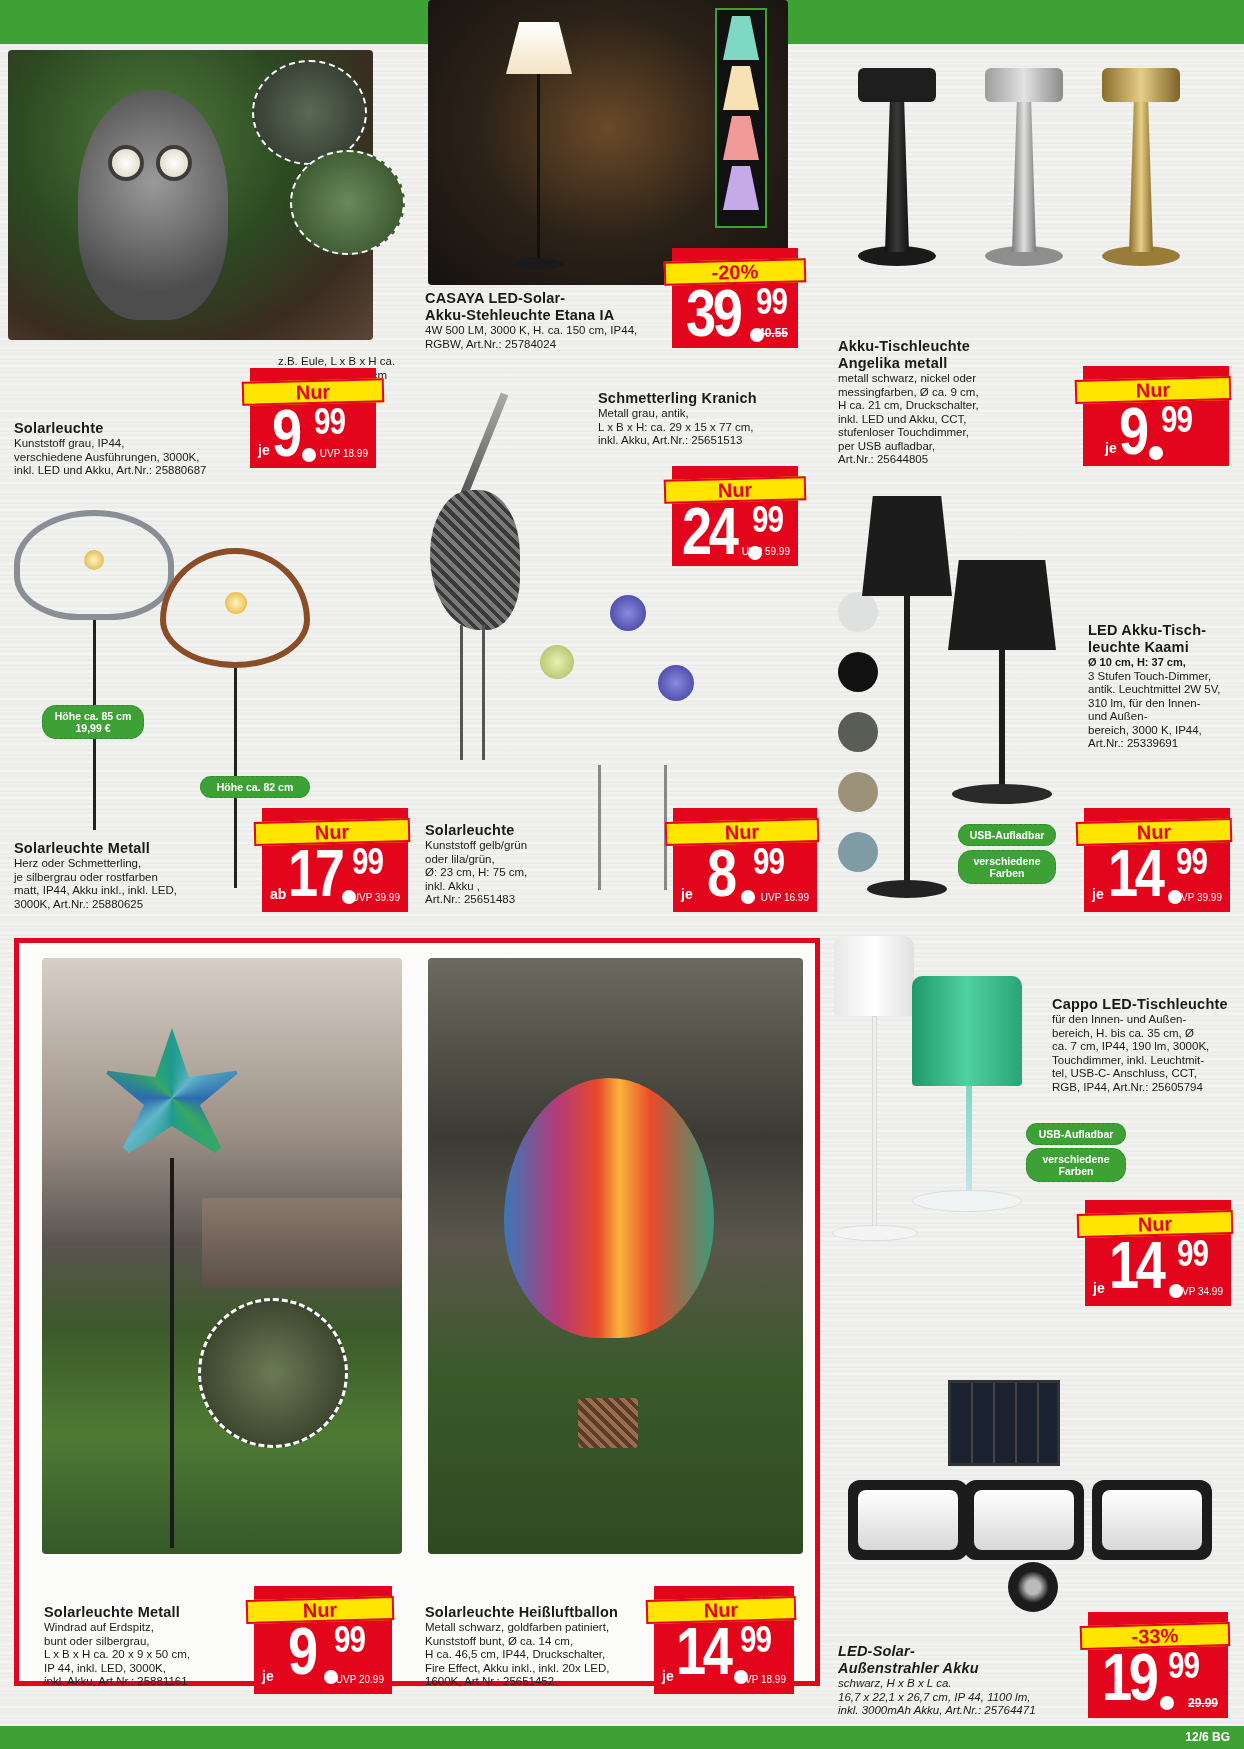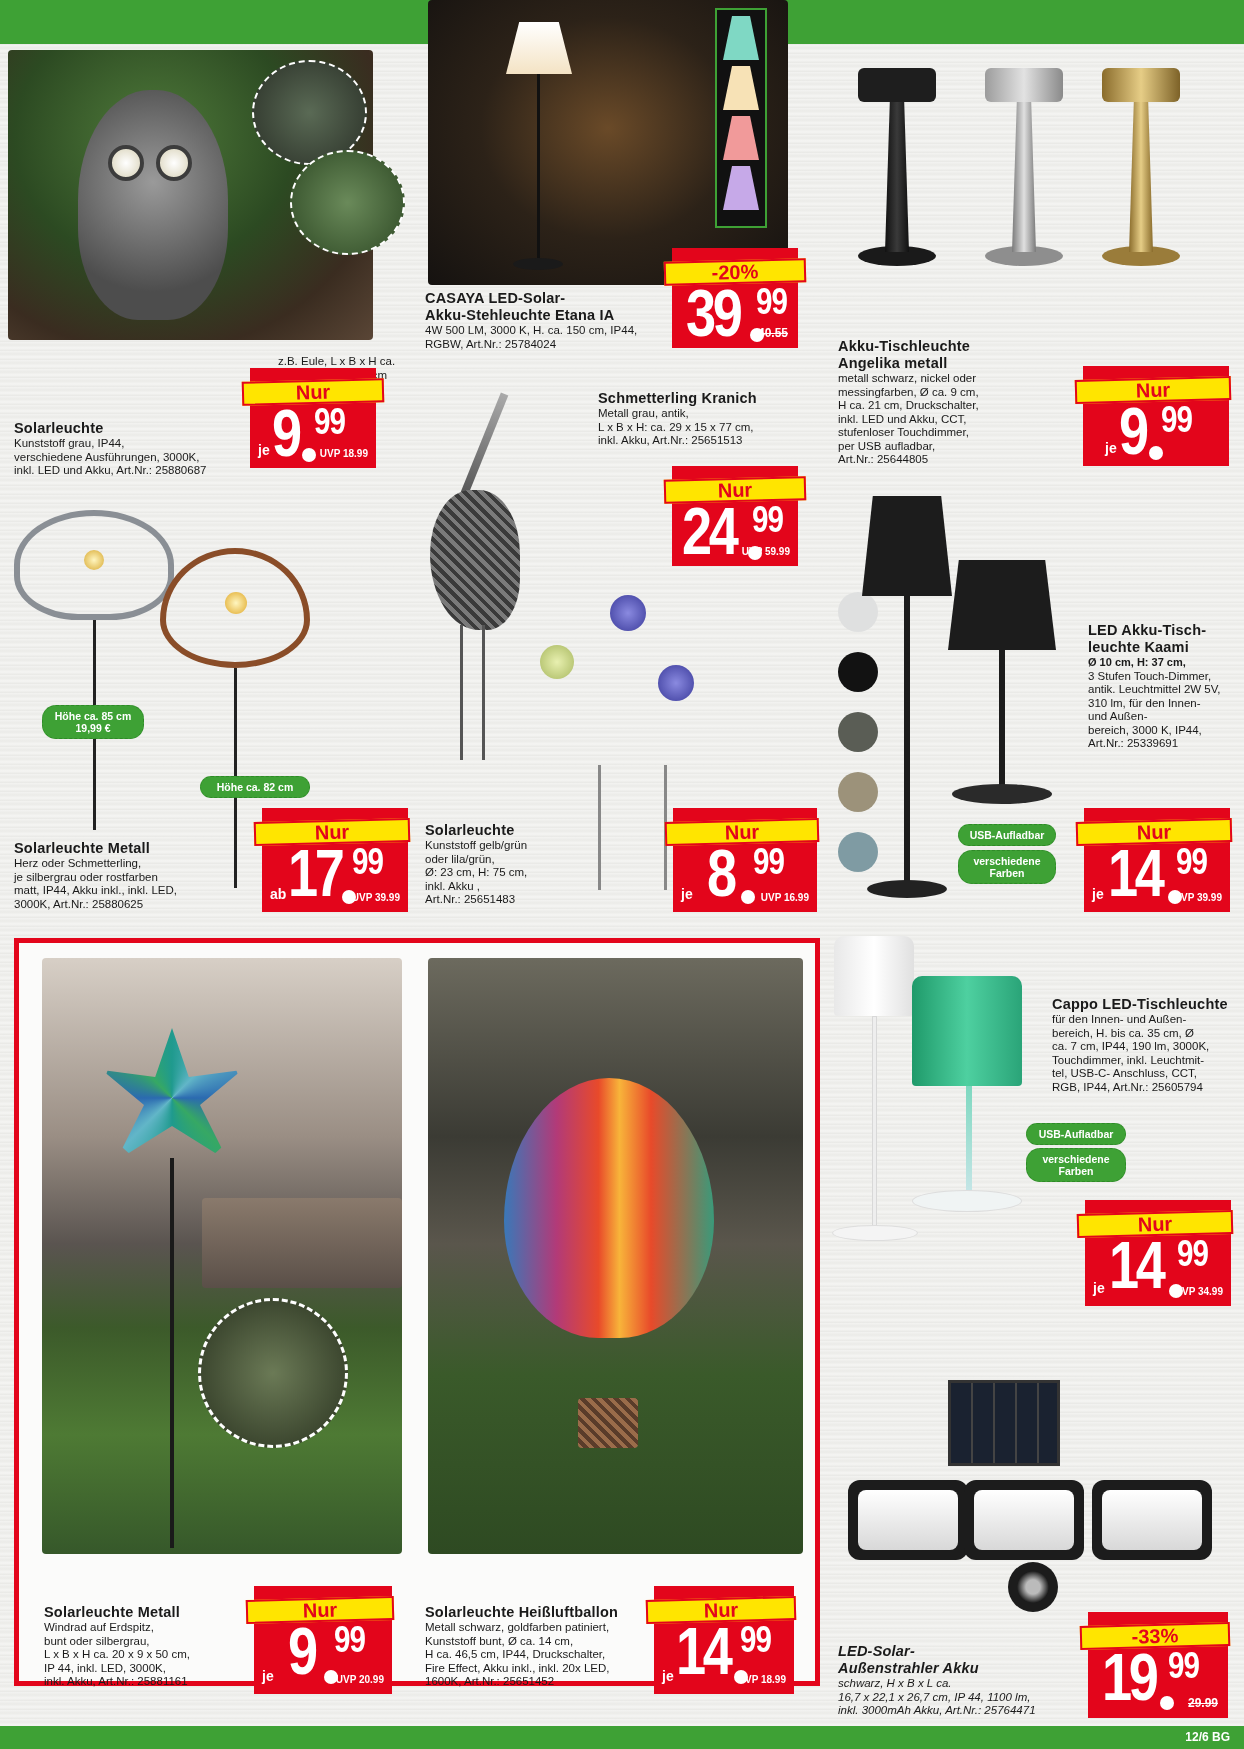--- a/index.html
+++ b/index.html
@@ -32,21 +32,21 @@
     position: absolute; left: 22px; top: 30px; color: #fff; font-weight: bold;
     font-size: 66px; line-height: 70px; letter-spacing: -4px;
     font-family: "Liberation Sans", sans-serif; transform: scaleX(0.82); transform-origin: left;
   }
   .tag .dot { position: absolute; width: 14px; height: 14px; background: #fff; border-radius: 50%; }
   .tag .cents {
     position: absolute; top: 36px; color: #fff; font-weight: bold; font-size: 36px; line-height: 36px;
     transform: scaleX(0.82); transform-origin: left; letter-spacing: -1px;
   }
   .tag .je { position: absolute; left: 8px; bottom: 10px; color: #fff; font-size: 14px; font-weight: bold; }
-  .tag .uvp { position: absolute; right: 8px; bottom: 9px; color: #fff; font-size: 10px; font-weight: bold; }
+  .tag .uvp { position: absolute; right: 8px; bottom: 9px; color: #fff; font-size: 10px; font-weight: normal; }
   .tag .old { position: absolute; right: 10px; bottom: 8px; color: #fff; font-size: 12px; font-weight: bold; text-decoration: line-through; }
 
   .pill {
     background: #3ea135; color: #fff; font-size: 10.5px; font-weight: bold;
     border-radius: 14px; text-align: center; line-height: 12px; padding: 4px 8px;
     border: 1.5px dashed #2f8a28;
   }
   .redframe { left: 14px; top: 938px; width: 806px; height: 748px; border: 5px solid #e3051b; background: #fbfbfa; }
 
   

